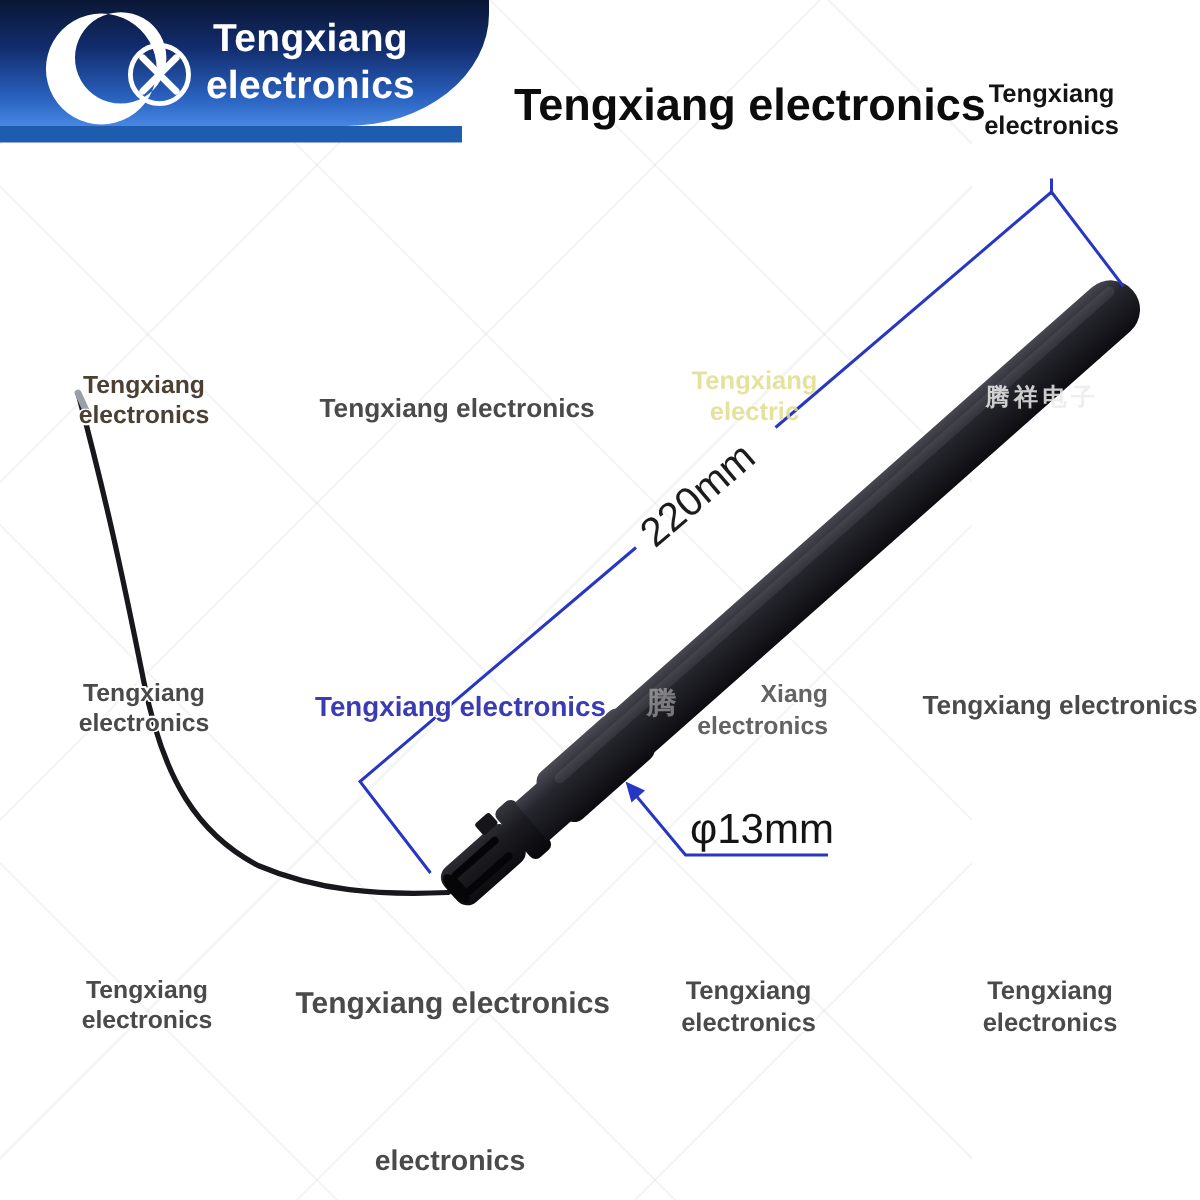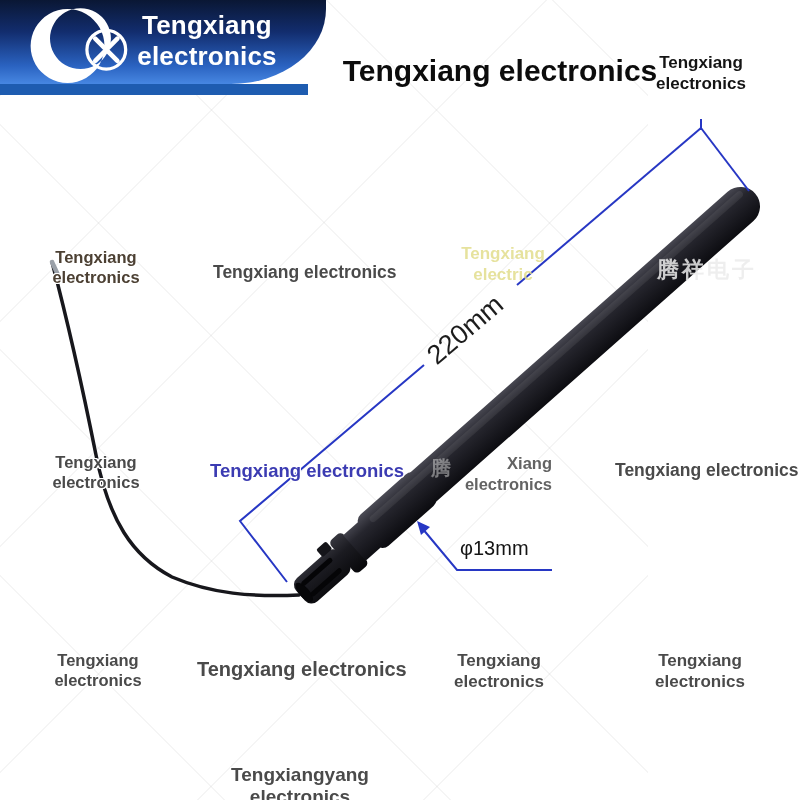--- a/index.html
+++ b/index.html
@@ -51,21 +51,21 @@
     text-shadow:1px 1px 0 #fff,-1px -1px 0 #fff,1px -1px 0 #fff,-1px 1px 0 #fff,
                 0 1px 0 #fff,0 -1px 0 #fff,1px 0 0 #fff,-1px 0 0 #fff;
   }
   .wm-2line{text-align:center;}
   .wm-2line span{display:block;}
 
   .wm-topright{left:646px;top:52px;width:110px;font-size:17px;line-height:21px;color:#141414;text-align:center;}
   .wm-brown{left:40px;top:247px;width:112px;font-size:16.5px;line-height:20px;color:#4c4033;}
   .wm-row1{left:213px;top:262px;font-size:17.5px;}
   .wm-yellow{left:447px;top:243px;width:112px;font-size:17px;line-height:21px;color:#e2dd8c;opacity:.85;text-align:center;}
-  .wm-cn{left:657px;top:255px;font-size:22px;letter-spacing:3px;color:#ececec;opacity:.85;font-weight:bold;}
+  .wm-cn{left:657px;top:255px;font-size:16px;letter-spacing:3px;color:#ececec;opacity:.85;font-weight:bold;}
   .wm-midleft{left:40px;top:452px;width:112px;font-size:16.5px;line-height:20px;}
   .wm-blue{
     left:210px;top:460px;font-size:18.5px;color:#3b3bb2;
     text-shadow:1px 1px 0 #fff,-1px -1px 0 #fff,1px -1px 0 #fff,-1px 1px 0 #fff;
   }
   .wm-cn-partial{left:431px;top:455px;font-size:20px;color:#c9c9c9;opacity:.55;font-weight:bold;}
   .wm-xiang{left:458px;top:453px;width:94px;font-size:16.5px;line-height:21px;color:#636363;text-align:right;}
   .wm-midright{left:615px;top:460px;font-size:17.5px;}
   .wm-b1{left:42px;top:650px;width:112px;font-size:16.5px;line-height:20px;}
   .wm-b2{left:197px;top:658px;font-size:20px;}
@@ -74,21 +74,21 @@
   .wm-bottom{left:205px;top:764px;width:190px;font-size:19px;line-height:22px;text-align:center;}
 
   
   .dim-length{
     position:absolute;left:397px;top:314px;width:140px;height:36px;z-index:4;
     text-align:center;font-size:27px;color:#1c1c1c;
     transform:rotate(-40.5deg);
   }
   .dim-diameter{
     position:absolute;left:460px;top:537px;z-index:4;
-    font-size:20px;color:#141414;
+    font-size:28px;color:#141414;
   }
 </style>
 </head>
 <body>
 
 <div class="canvas">
 
   <div class="grid-overlay"></div>
 
   <svg class="product-svg" width="800" height="800" viewBox="0 0 800 800">
@@ -199,17 +199,16 @@
     <span>Tengxiang</span>
     <span>electronics</span>
   </div>
 
   <div class="wm wm-b4 wm-2line wm-outline">
     <span>Tengxiang</span>
     <span>electronics</span>
   </div>
 
   <div class="wm wm-bottom wm-2line wm-outline">
-    <span>Tengxiangyang</span>
     <span>electronics</span>
   </div>
 
 </div>
 
 </body></html>

